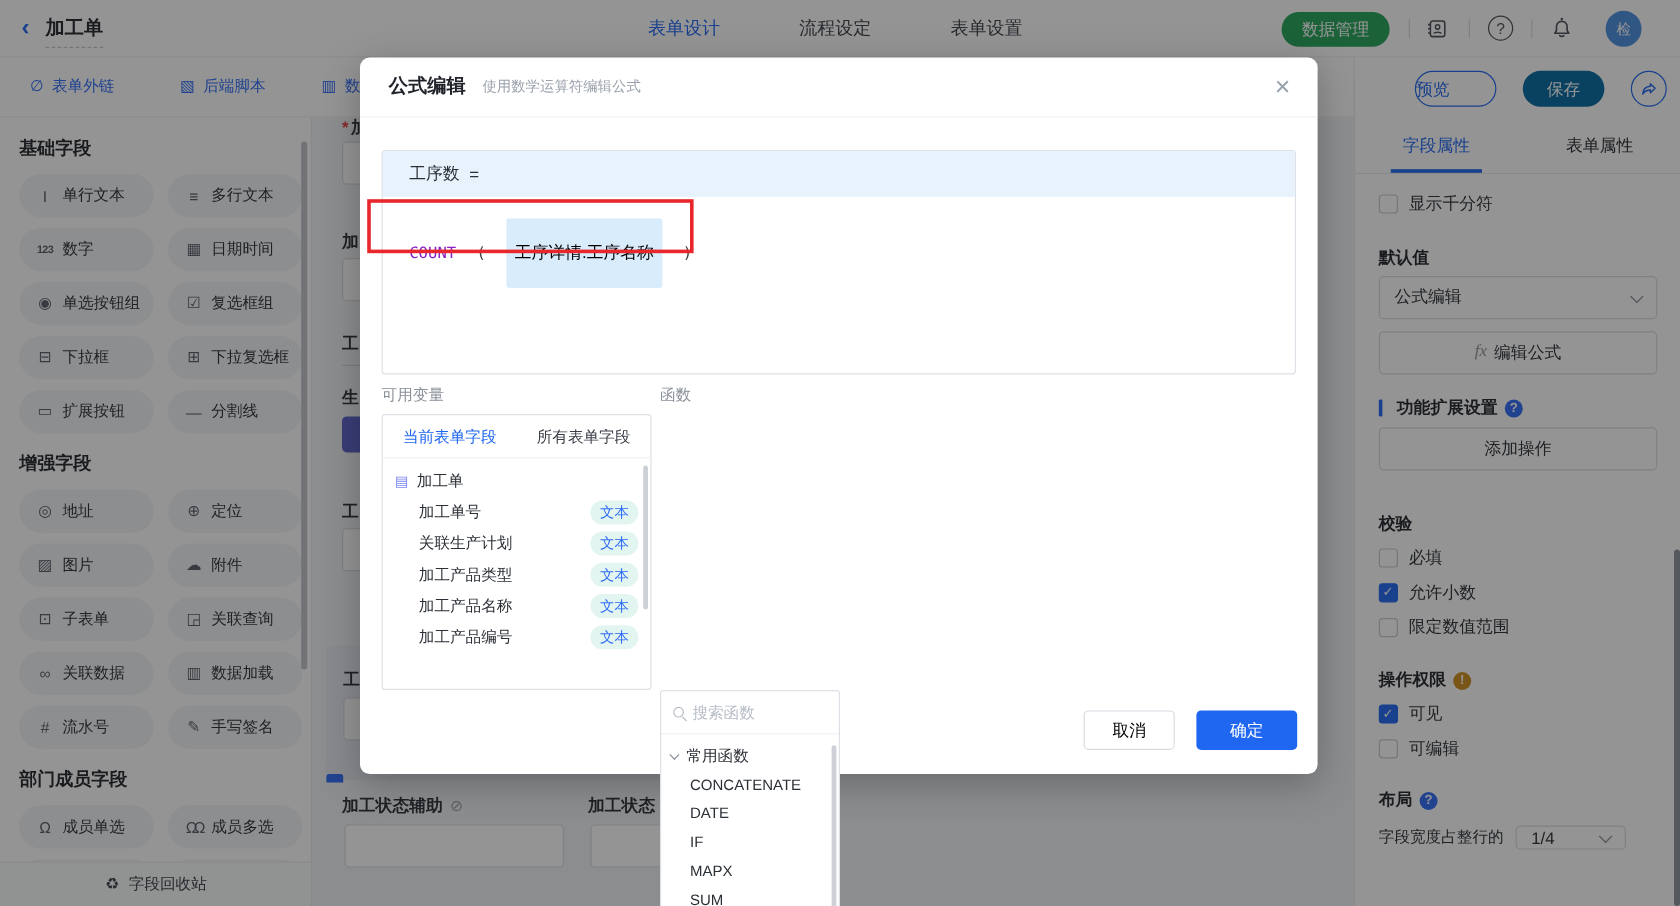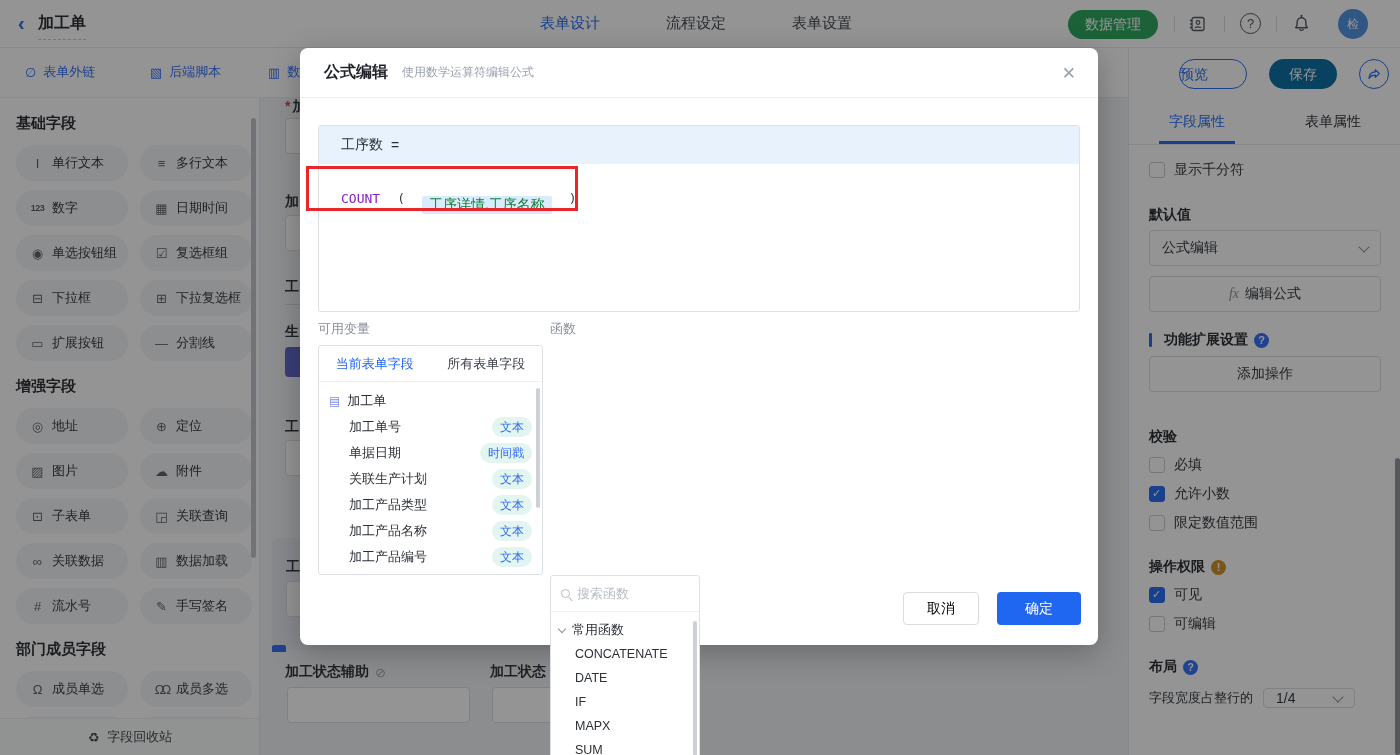--- a/index.html
+++ b/index.html
@@ -73,21 +73,21 @@
   .overlay { left:0; top:0; width:1400px; height:755px; background:rgba(17,17,17,0.45); z-index:10; }
   .modal { left:300px; top:48px; width:798px; height:597px; background:#fff; border-radius:8px; z-index:20; box-shadow:0 8px 30px rgba(0,0,0,0.25); }
   .m-header { left:0; top:0; width:798px; height:50px; border-bottom:1px solid #eef0f2; display:flex; align-items:center; padding:0 24px; gap:14px; }
   .m-title { font-size:16px; font-weight:700; }
   .m-sub { font-size:12px; color:#9aa2ad; }
   .m-close { position:absolute; right:22px; top:15px; font-size:17px; color:#9aa2ad; cursor:pointer; }
   .editor { left:18px; top:77px; width:762px; height:187px; border:1px solid #dde1e6; border-radius:3px; background:#fff; }
   .editor-head { height:38px; background:#e7f2fc; display:flex; align-items:center; padding:0 22px; font-size:14px; color:#2b3036; gap:8px; }
   .formula-line { position:absolute; left:22px; top:56px; display:flex; align-items:center; gap:17px; font-family:"DejaVu Sans Mono","Liberation Mono",monospace; font-size:13px; color:#3a3f47; }
   .fn { color:#8722c4; }
-  .token { background:#d9ecfb; color:#15803d; border-radius:2px; padding:0 7px; font-size:14px; font-family:"Liberation Sans","DejaVu Sans",sans-serif; cursor:pointer;margin-top:14px; }
+  .token { background:#d9ecfb; color:#000000; border-radius:2px; padding:20px 7px; font-size:14px; font-family:"Liberation Sans","DejaVu Sans",sans-serif; cursor:pointer; }
   .red-annotation { left:306px; top:166px; width:272px; height:45px; border:3px solid #e8272c; z-index:40; pointer-events:none; }
   .panel-label { font-size:13px; color:#8a9099; }
   .mbox { border:1px solid #dde1e6; border-radius:3px; background:#fff; position:relative; overflow:hidden; }
   .vtabs { height:36px; border-bottom:1px solid #eef0f2; display:flex; }
   .vtab { width:50%; text-align:center; line-height:36px; font-size:13px; color:#3a3f47; cursor:pointer; }
   .vtab.active { color:#1f66f1; }
   .vrow { display:flex; align-items:center; height:26px; padding:0 10px; font-size:13px; color:#2b3036; cursor:pointer; }
   .vrow .docic { color:#7a88f0; margin-right:7px; font-size:12px; }
   .vitem { padding-left:30px; justify-content:space-between; }
   .badge { background:#e3f5f1; color:#2e6bf6; font-size:12px; border-radius:10px; padding:0 8px; height:20px; line-height:20px; flex:none; }
@@ -410,24 +410,20 @@
     <div style="padding-top:6px;">
       <div class="vrow">
         <span class="docic">▤</span>
         <span>加工单</span>
       </div>
       <div class="vrow vitem">
           <span>加工单号</span>
           <span class="badge">文本</span>
         </div>
       <div class="vrow vitem">
-          <span>单据日期</span>
-          <span class="badge">时间戳</span>
-        </div>
-      <div class="vrow vitem">
           <span>关联生产计划</span>
           <span class="badge">文本</span>
         </div>
       <div class="vrow vitem">
           <span>加工产品类型</span>
           <span class="badge">文本</span>
         </div>
       <div class="vrow vitem">
           <span>加工产品名称</span>
           <span class="badge">文本</span>

